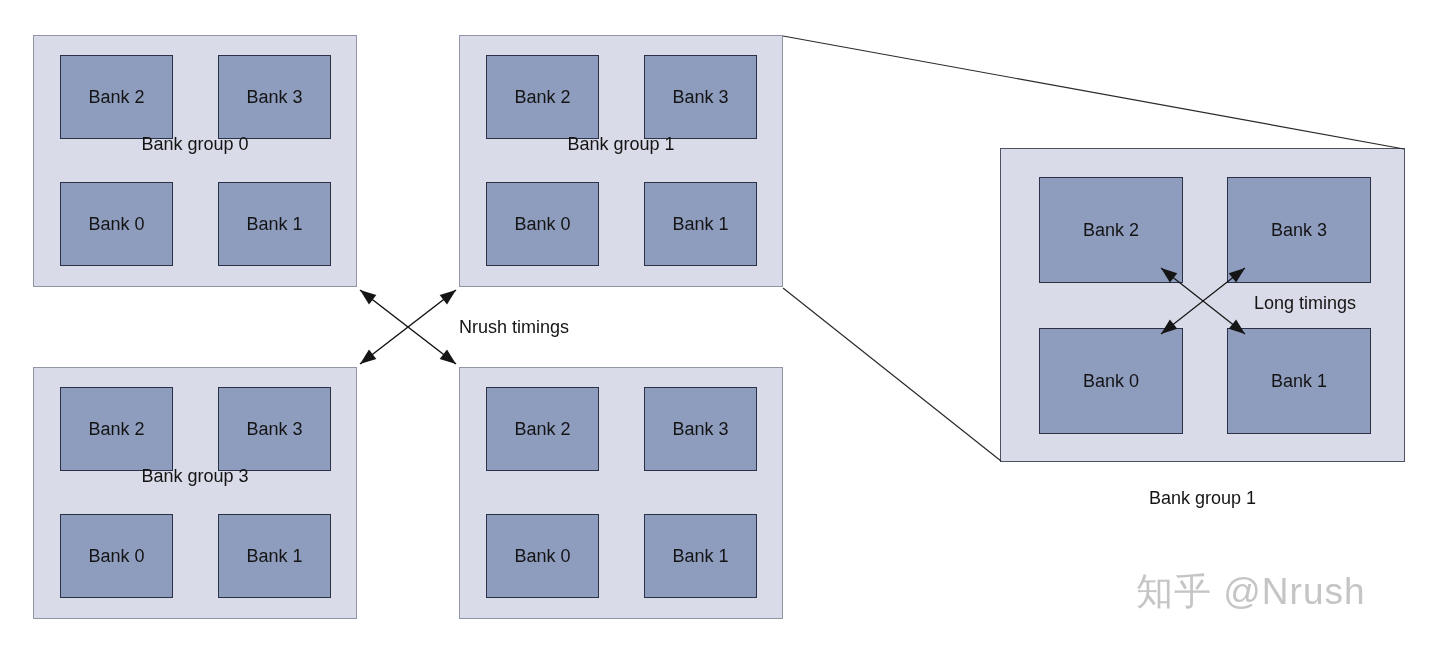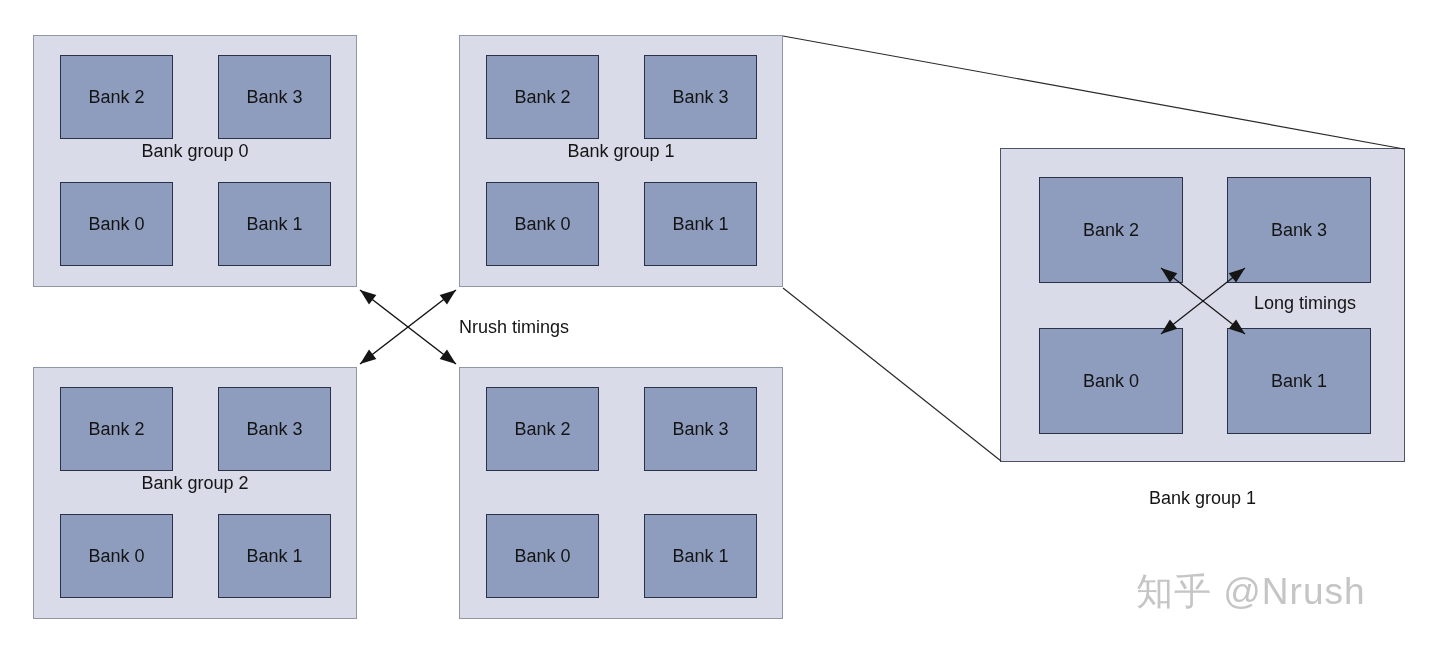--- a/index.html
+++ b/index.html
@@ -17,21 +17,21 @@
   .group{position:absolute;width:324px;height:252px;background:var(--group-fill);
          border:1px solid var(--group-border);box-sizing:border-box;z-index:1;}
   .bank{position:absolute;width:113px;height:84px;background:var(--bank-fill);
         border:1.5px solid var(--bank-border);box-sizing:border-box;
         display:flex;align-items:center;justify-content:center;}
   .bank span{font-size:18px;line-height:1;}
   .pos-tl{left:26px;top:19px;}
   .pos-tr{left:184px;top:19px;}
   .pos-bl{left:26px;top:146px;}
   .pos-br{left:184px;top:146px;}
-  .group-label{position:absolute;left:0;top:94px;width:100%;height:43px;
+  .group-label{position:absolute;left:0;top:87px;width:100%;height:43px;
                display:flex;align-items:center;justify-content:center;
                font-size:18px;}
 
   .zoom-group{position:absolute;left:1000px;top:148px;width:405px;height:314px;
               background:var(--group-fill);border:1px solid #4d5364;
               box-sizing:border-box;z-index:1;}
   .zbank{position:absolute;width:144px;height:106px;background:var(--bank-fill);
          border:1.5px solid var(--bank-border);box-sizing:border-box;
          display:flex;align-items:center;justify-content:center;}
   .zbank span{font-size:18px;line-height:1;}
@@ -90,21 +90,21 @@
       </div>
   </div>
 
   <div class="group" style="left:33px;top:367px;">
     <div class="bank pos-tl">
         <span>Bank 2</span>
       </div>
     <div class="bank pos-tr">
         <span>Bank 3</span>
       </div>
-    <div class="group-label">Bank group 2</div>
+    <div class="group-label">Bank group 3</div>
     <div class="bank pos-bl">
         <span>Bank 0</span>
       </div>
     <div class="bank pos-br">
         <span>Bank 1</span>
       </div>
   </div>
 
   <div class="group" style="left:459px;top:367px;">
     <div class="bank pos-tl">

